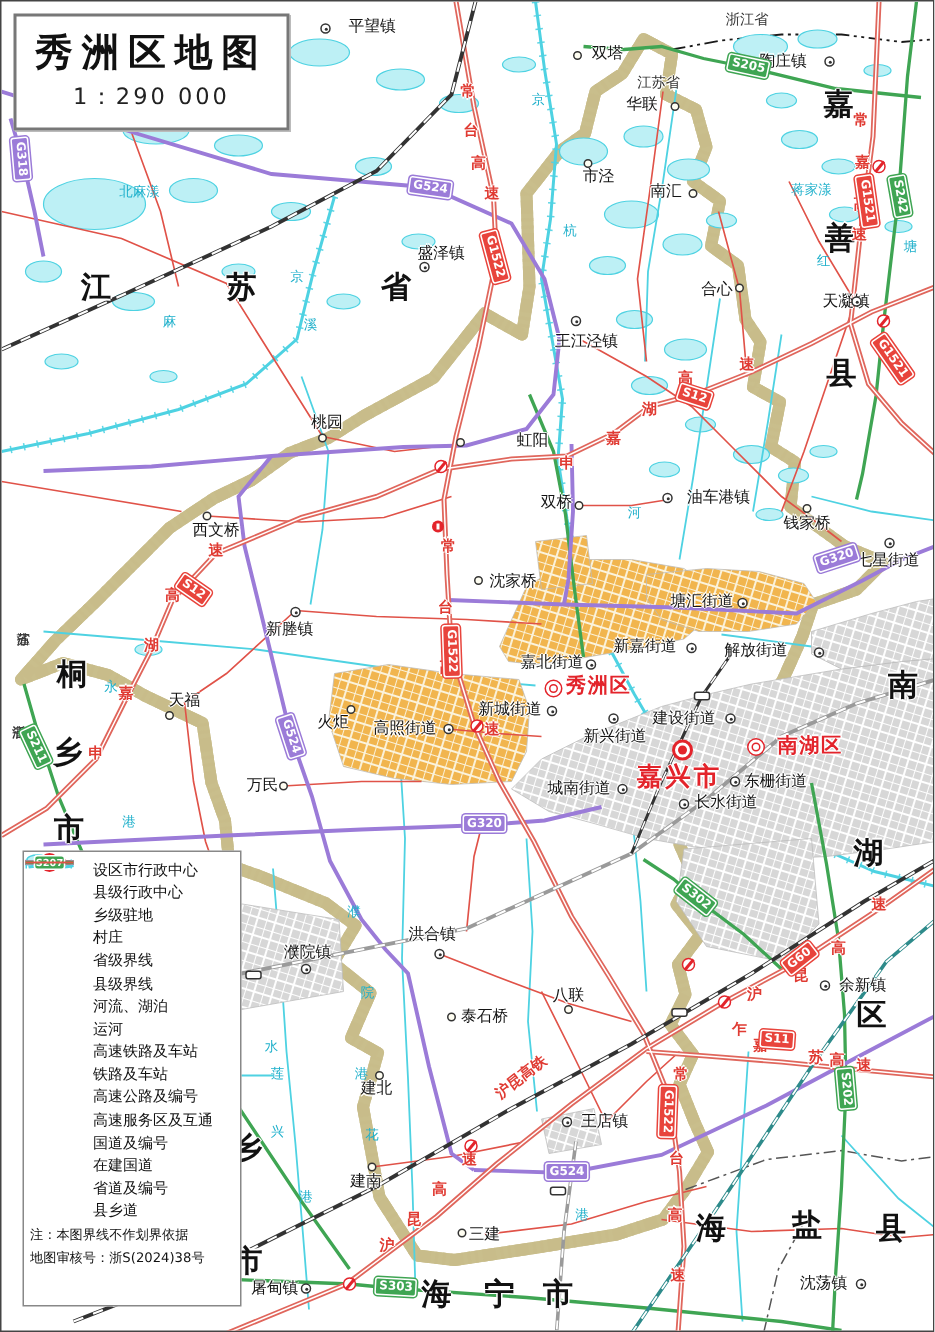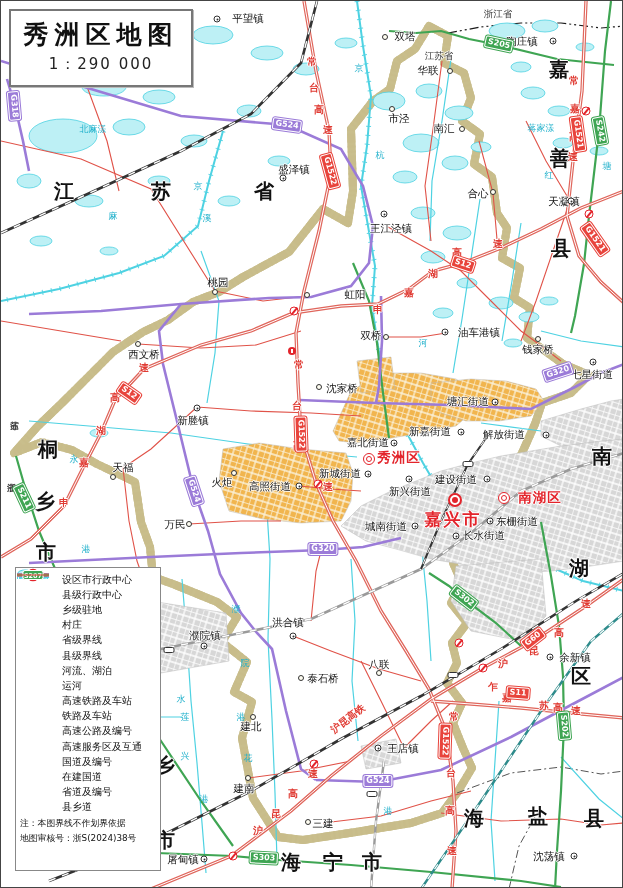--- a/index.html
+++ b/index.html
@@ -277,21 +277,21 @@
       <div class="lbl k-town" style="left: 455px; top: 478px;">建设街道</div>
       <div class="lbl k-town" style="left: 269px; top: 485px;">高照街道</div>
       <div class="lbl k-town" style="left: 221px; top: 481px;">火炬</div>
       <div class="lbl k-town" style="left: 122px; top: 466px;">天福</div>
       <div class="lbl k-town" style="left: 409px; top: 490px;">新兴街道</div>
       <div class="lbl k-town" style="left: 516px; top: 520px;">东栅街道</div>
       <div class="lbl k-town" style="left: 483px; top: 534px;">长水街道</div>
       <div class="lbl k-town" style="left: 385px; top: 525px;">城南街道</div>
       <div class="lbl k-town" style="left: 174px; top: 523px;">万民</div>
       <div class="lbl k-town" style="left: 204px; top: 634px;">濮院镇</div>
-      <div class="lbl k-town" style="left: 287px; top: 622px; font-family: Liberation Serif, serif;">洪合镇</div>
+      <div class="lbl k-town" style="left: 287px; top: 622px;">洪合镇</div>
       <div class="lbl k-town" style="left: 574px; top: 656px;">余新镇</div>
       <div class="lbl k-town" style="left: 322px; top: 677px;">泰石桥</div>
       <div class="lbl k-town" style="left: 378px; top: 663px;">八联</div>
       <div class="lbl k-town" style="left: 250px; top: 725px;">建北</div>
       <div class="lbl k-town" style="left: 402px; top: 747px;">王店镇</div>
       <div class="lbl k-town" style="left: 243px; top: 787px;">建南</div>
       <div class="lbl k-town" style="left: 322px; top: 822px;">三建</div>
       <div class="lbl k-town" style="left: 182px; top: 858px;">屠甸镇</div>
       <div class="lbl k-town" style="left: 548px; top: 855px;">沈荡镇</div>
       <div class="lbl k-district" style="left: 398px; top: 457px;">秀洲区</div>

